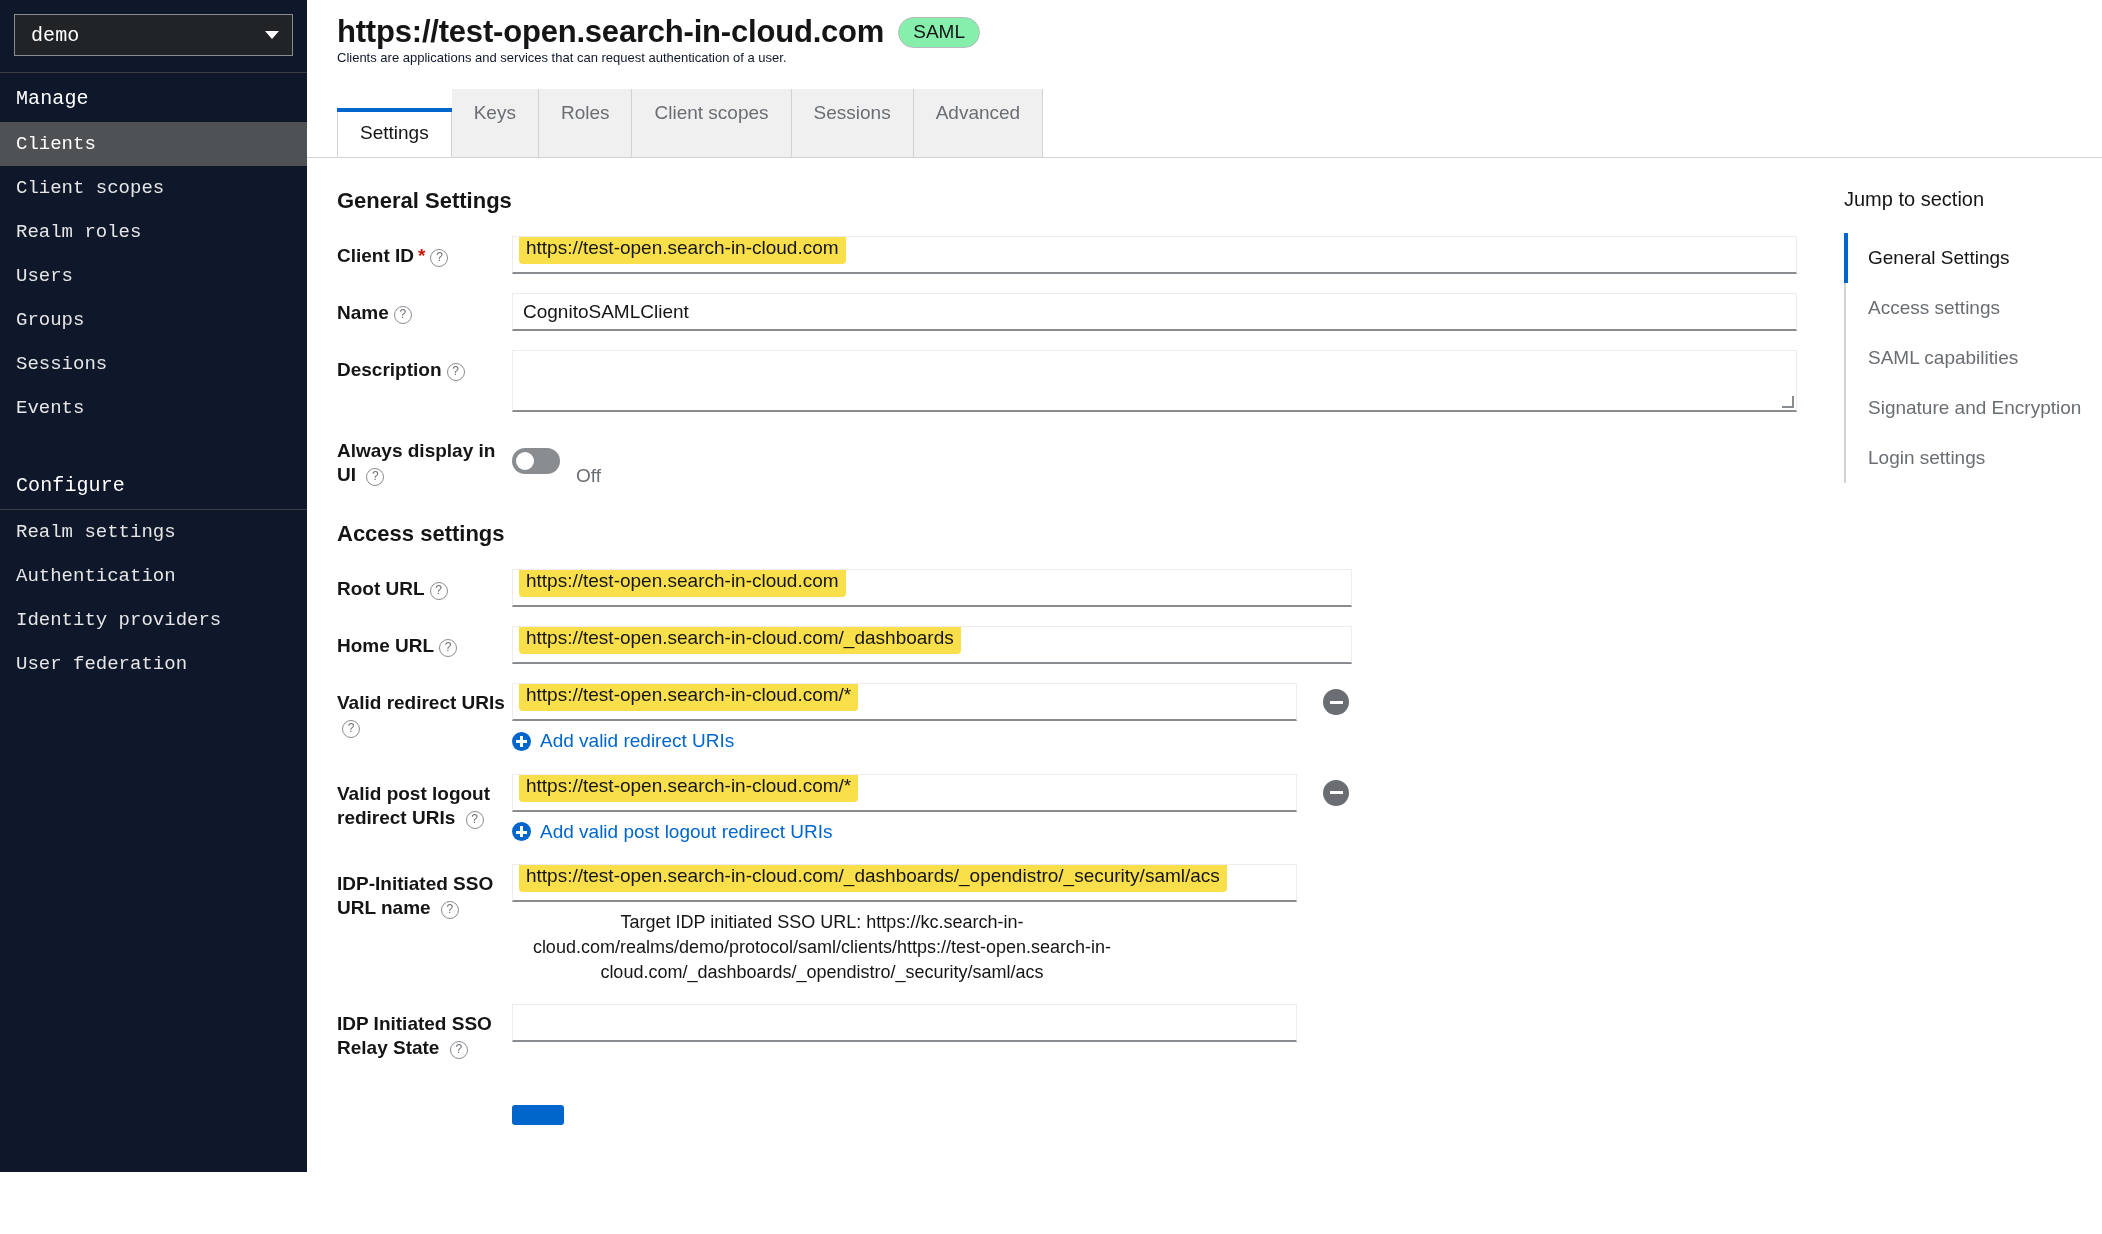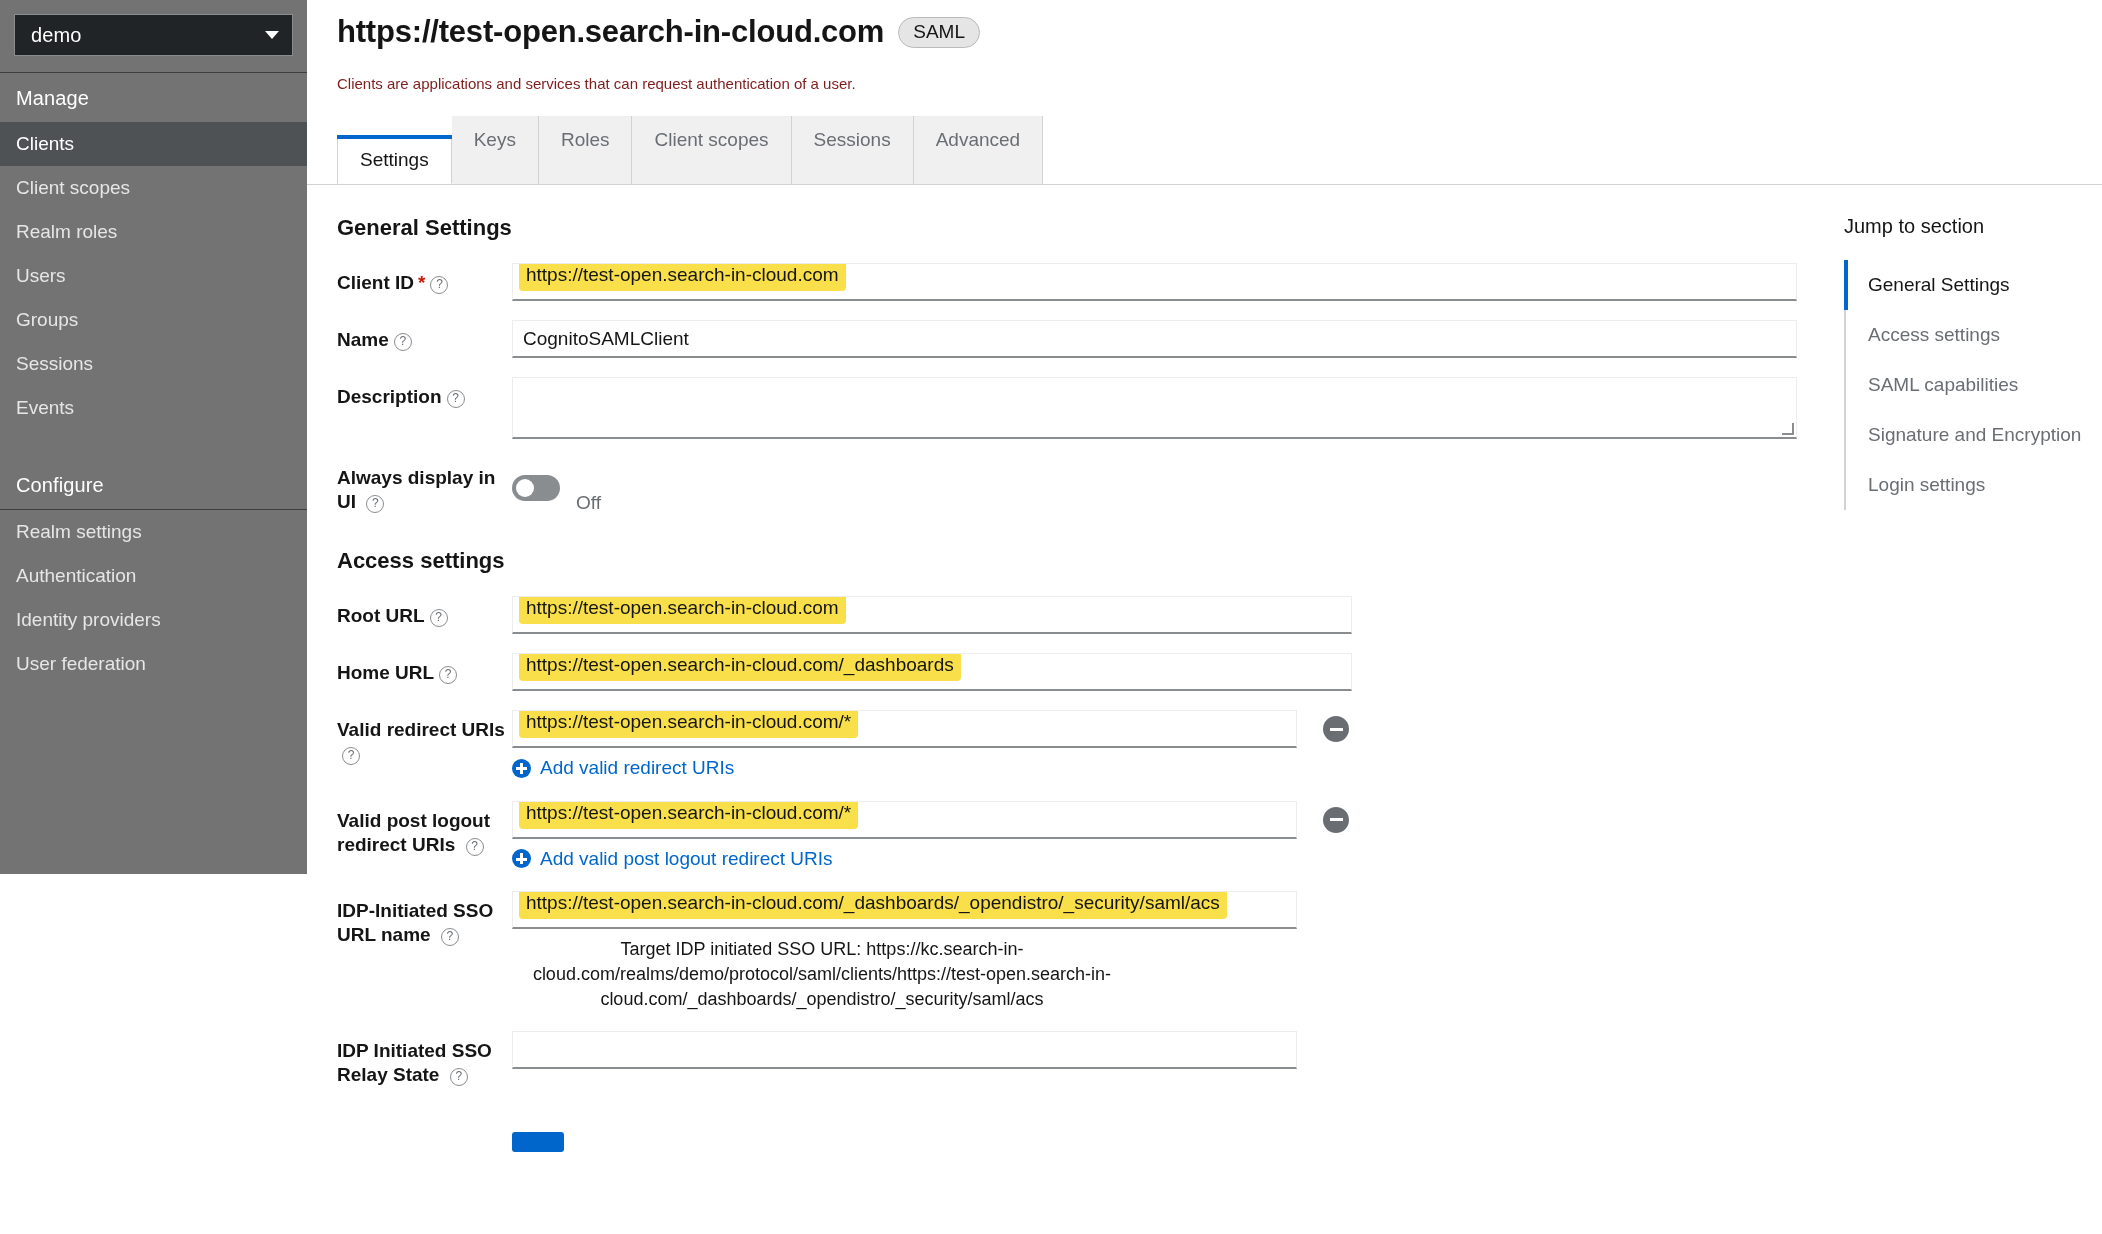--- a/index.html
+++ b/index.html
@@ -7,24 +7,25 @@
     width: 2102px; height: 1234px;
     font-family: "Liberation Sans", sans-serif;
     background: #ffffff;
     overflow: hidden;
   }
   .app { display: flex; width: 2102px; height: 1234px; }
 
   
   .sidebar {
     width: 307px; flex: 0 0 307px;
-    background: #737373;
+    background: #0f172a;
     color: #fff;
     display: flex; flex-direction: column;
-    height: 874px;
+    height: 1172px;
+    font-family: Liberation Mono, monospace;
   }
   .realm-select-wrap { padding: 14px 14px 16px 14px; }
   .realm-select {
     height: 42px; border: 1px solid #8a8d90; background: #212427;
     display: flex; align-items: center; justify-content: space-between;
     padding: 0 13px 0 16px; cursor: pointer;
   }
   .realm-select .realm-name { font-size: 20px; color: #fff; letter-spacing: .1px; }
   .caret { width: 0; height: 0; border-left: 7px solid transparent; border-right: 7px solid transparent; border-top: 8px solid #fff; }
   .nav-div { height: 1px; background: #3c3f42; }
@@ -36,24 +37,24 @@
   }
   .nav-item.active { background: #4f5255; color: #fff; }
   .nav-spacer { height: 30px; }
 
   
   .main { flex: 1; height: 1234px; background: #fff; position: relative; overflow: hidden; }
   .page-head { padding: 14px 30px 0 30px; }
   .title-row { display: flex; align-items: center; gap: 14px; }
   .page-title { font-size: 31px; font-weight: bold; color: #151515; letter-spacing: -.2px; }
   .proto-badge {
-    border: 1px solid #b8bbbe; border-radius: 17px; background: #e5e5e5;
+    border: 1px solid #b8bbbe; border-radius: 17px; background: #86efac;
     font-size: 19px; color: #151515; padding: 4px 14px 5px 14px; line-height: 20px;
   }
-  .page-sub { font-size: 15px; color: #7f1d1d; margin-top: 25px; }
+  .page-sub { font-size: 13px; color: #0f172a; margin-top: 0; }
 
   
   .tabs { display: flex; margin-top: 24px; padding-left: 30px; border-bottom: 1px solid #d2d2d2; }
   .tab {
     font-size: 19px; color: #6a6e73; background: #f0f0f0;
     padding: 13px 22px 12px 22px; cursor: pointer;
     border-right: 1px solid #d2d2d2; position: relative; line-height: 22px;
   }
   .tab:first-child { border-left: 1px solid #d2d2d2; }
   .tab.active { background: #fff; color: #151515; border-bottom: 1px solid #fff; margin-top: 20px; }

